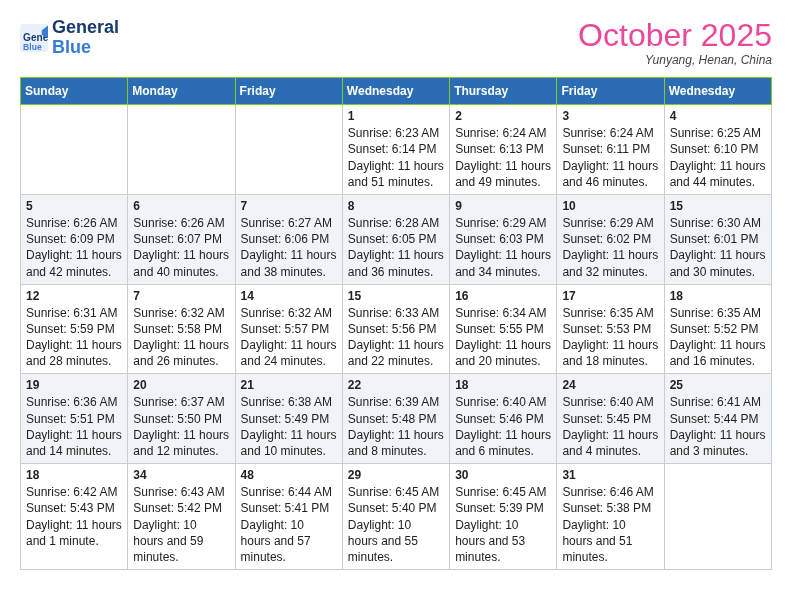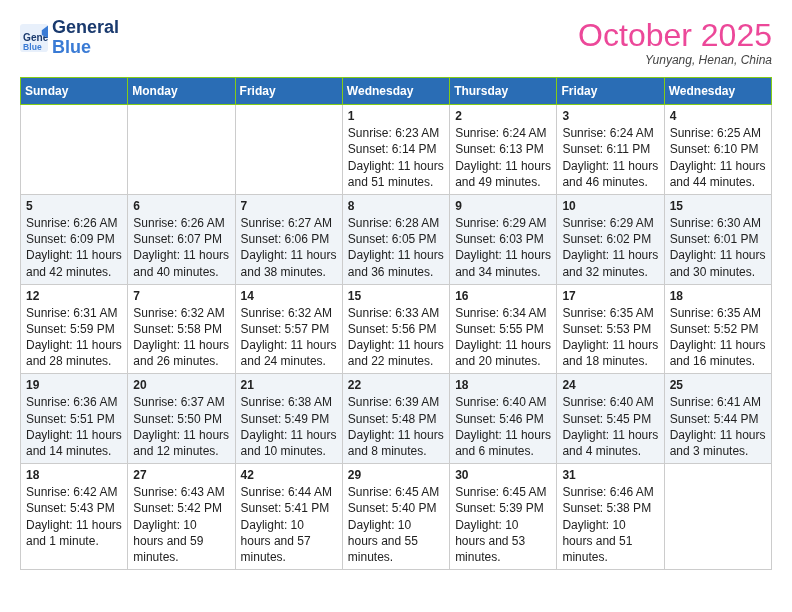--- a/index.html
+++ b/index.html
@@ -244,25 +244,25 @@
             <span class="day-num">25</span>
             <div class="cell-info">Sunrise: 6:41 AM<br>Sunset: 5:44 PM<br>Daylight: 11 hours and 3 minutes.</div>
           </td>
         </tr>
         <tr>
           <td>
             <span class="day-num">18</span>
             <div class="cell-info">Sunrise: 6:42 AM<br>Sunset: 5:43 PM<br>Daylight: 11 hours and 1 minute.</div>
           </td>
           <td>
-            <span class="day-num">27</span>
+            <span class="day-num">34</span>
             <div class="cell-info">Sunrise: 6:43 AM<br>Sunset: 5:42 PM<br>Daylight: 10 hours and 59 minutes.</div>
           </td>
           <td>
-            <span class="day-num">42</span>
+            <span class="day-num">48</span>
             <div class="cell-info">Sunrise: 6:44 AM<br>Sunset: 5:41 PM<br>Daylight: 10 hours and 57 minutes.</div>
           </td>
           <td>
             <span class="day-num">29</span>
             <div class="cell-info">Sunrise: 6:45 AM<br>Sunset: 5:40 PM<br>Daylight: 10 hours and 55 minutes.</div>
           </td>
           <td>
             <span class="day-num">30</span>
             <div class="cell-info">Sunrise: 6:45 AM<br>Sunset: 5:39 PM<br>Daylight: 10 hours and 53 minutes.</div>
           </td>

